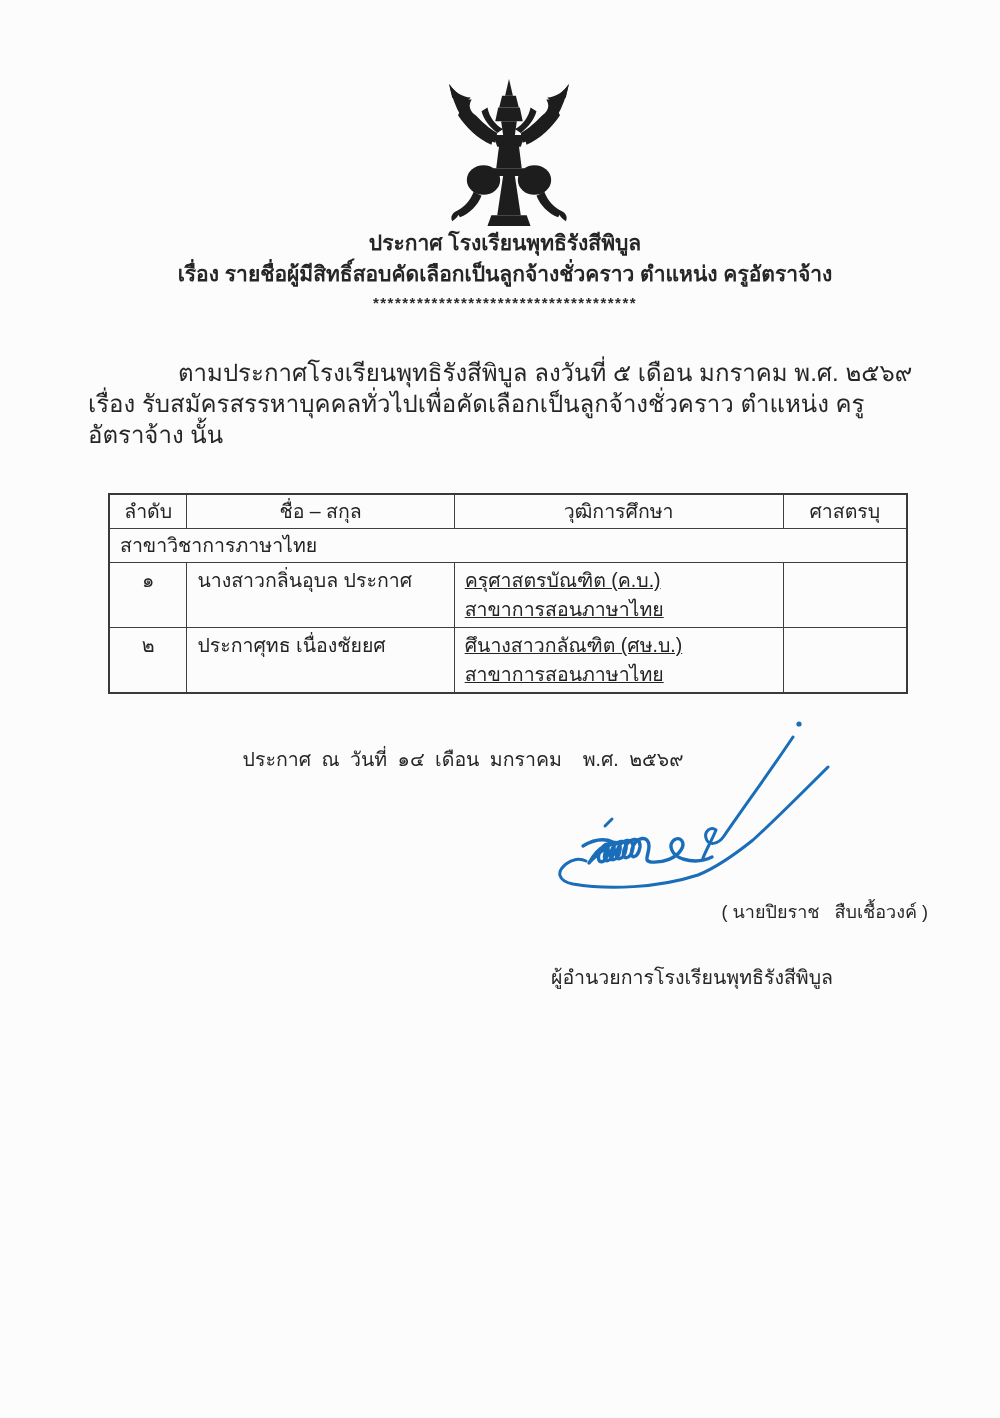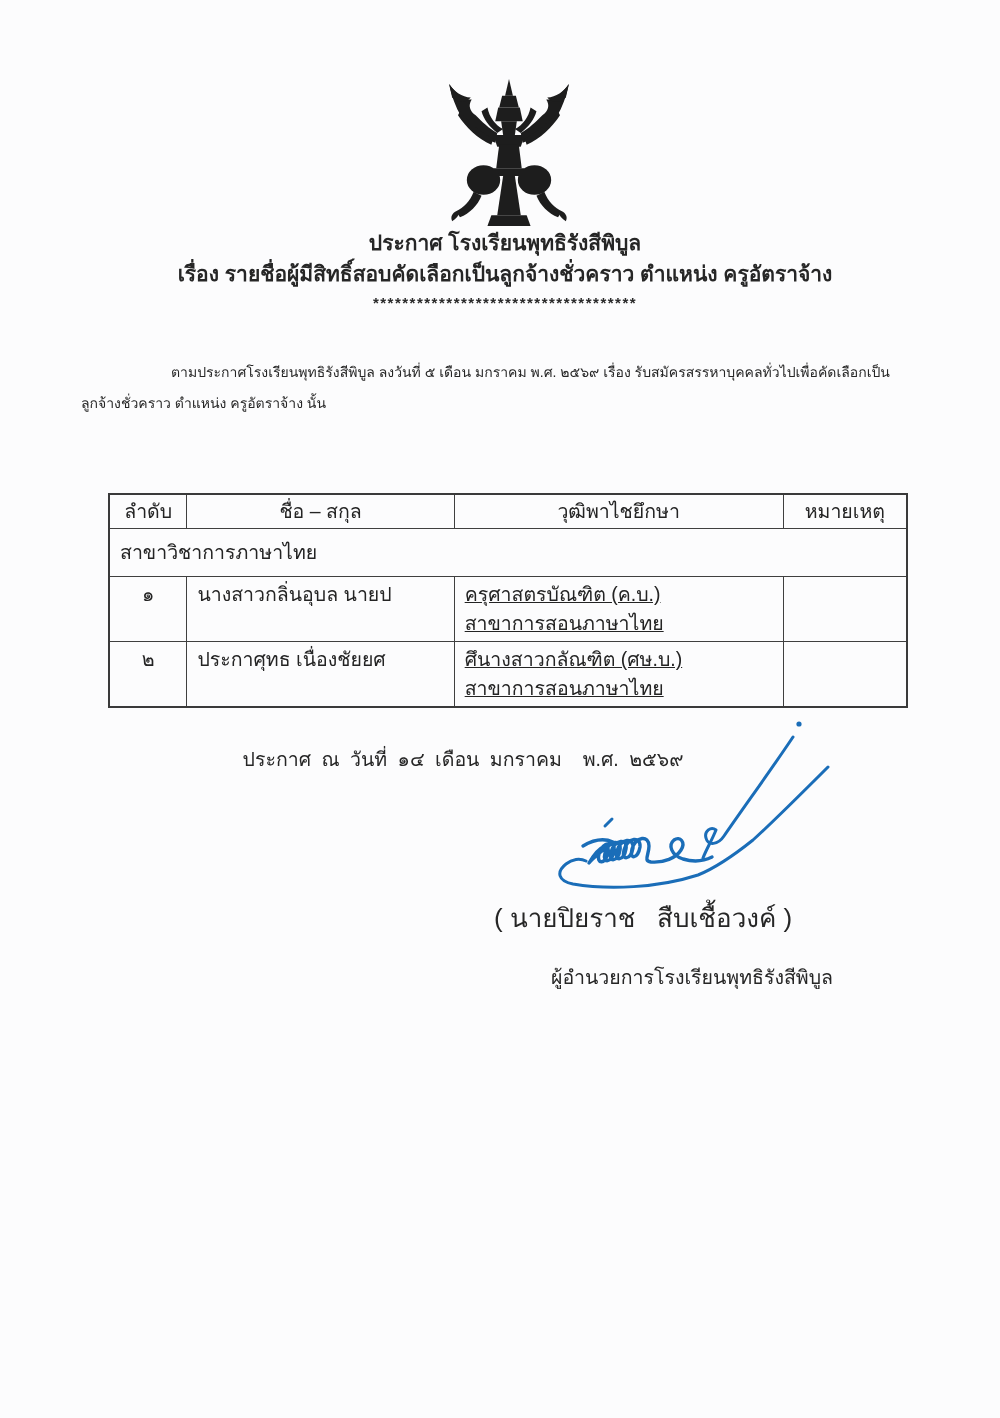--- a/index.html
+++ b/index.html
@@ -16,43 +16,43 @@
 
   .emblem { position:absolute; left:430px; top:78px; width:158px; height:152px; }
 
   .title { position:absolute; left:0; width:1010px; text-align:center;
            font-weight:700; font-size:21px; line-height:28px; }
   .title-1 { top:229px; }
   .title-2 { top:260px; }
   .stars { position:absolute; top:294px; left:0; width:1010px; text-align:center;
            font-weight:700; font-size:15px; letter-spacing:1.5px; color:#2a2a2a; }
 
-  .bodytext { position:absolute; left:81px; top:357px; width:826px;
-              font-size:14px; line-height:31px; text-align:left; }
+  .bodytext { position:absolute; left:88px; top:357px; width:826px;
+              font-size:24px; line-height:31px; text-align:left; }
   .bodytext p { text-indent:90px; }
 
   table.roster { position:absolute; left:108px; top:493px; width:800px;
                  border-collapse:collapse; font-size:19.5px; color:#242424;
                  border:2.5px solid #3a3a3a; }
   table.roster th, table.roster td { border:1.6px solid #3f3f3f; }
   table.roster th { font-weight:400; text-align:center; height:30px; padding:1px 4px;margin-top:41px; }
-  tr.section-row td { height:32px; padding:8px 10px; text-align:left; }
+  tr.section-row td { height:32px; padding:1px 10px; text-align:left; }
   tr.data-row { height:64px; }
   tr.data-row td { vertical-align:top; padding:3px 10px; line-height:29px; }
   td.c-no { text-align:center; }
   .qual-line { display:block;text-decoration:underline; }
 
   .dateline { position:absolute; top:744px; left:0; width:926px; text-align:center;
               font-size:19.5px; word-spacing:5px; white-space:pre; }
 
   .signature { position:absolute; left:548px; top:712px; width:300px; height:185px; }
   .signature path { fill:none; stroke-linecap:round; stroke-linejoin:round; }
 
-  .signer-name  { position:absolute; top:897px; left:494px; width:420px; text-align:left;
-                  font-size:26px; white-space:pre; }
+  .signer-name  { position:absolute; top:897px; left:508px; width:420px; text-align:right;
+                  font-size:18px; white-space:pre; }
   .signer-title { position:absolute; top:933px; left:482px; width:420px; text-align:center;
                   font-size:19.5px;margin-top:29px; }
 </style>
 </head>
 <body>
 
 <div class="page">
 
   <div class="emblem">
     <svg width="158" height="152" viewBox="0 0 160 155">
@@ -96,31 +96,31 @@
     <colgroup>
       <col style="width:78px">
         <col style="width:268px">
         <col style="width:330px">
         <col style="width:124px">
     </colgroup>
     <thead>
       <tr>
         <th>ลำดับ</th>
         <th>ชื่อ – สกุล</th>
-        <th>วุฒิพาไชยึกษา</th>
-        <th>หมายเหตุ</th>
+        <th>วุฒิการศึกษา</th>
+        <th>ศาสตรบุ</th>
       </tr>
     </thead>
     <tbody>
       <tr class="section-row">
         <td colspan="4">สาขาวิชาการภาษาไทย</td>
       </tr>
       <tr class="data-row">
         <td class="c-no">๑</td>
-        <td class="c-name">นางสาวกลิ่นอุบล นายป</td>
+        <td class="c-name">นางสาวกลิ่นอุบล ประกาศ</td>
         <td class="c-qual">
           <span class="qual-line">ครุศาสตรบัณฑิต (ค.บ.)</span>
           <span class="qual-line">สาขาการสอนภาษาไทย</span>
         </td>
         <td class="c-remark"></td>
       </tr>
       <tr class="data-row">
         <td class="c-no">๒</td>
         <td class="c-name">ประกาศุทธ เนื่องชัยยศ</td>
         <td class="c-qual">

